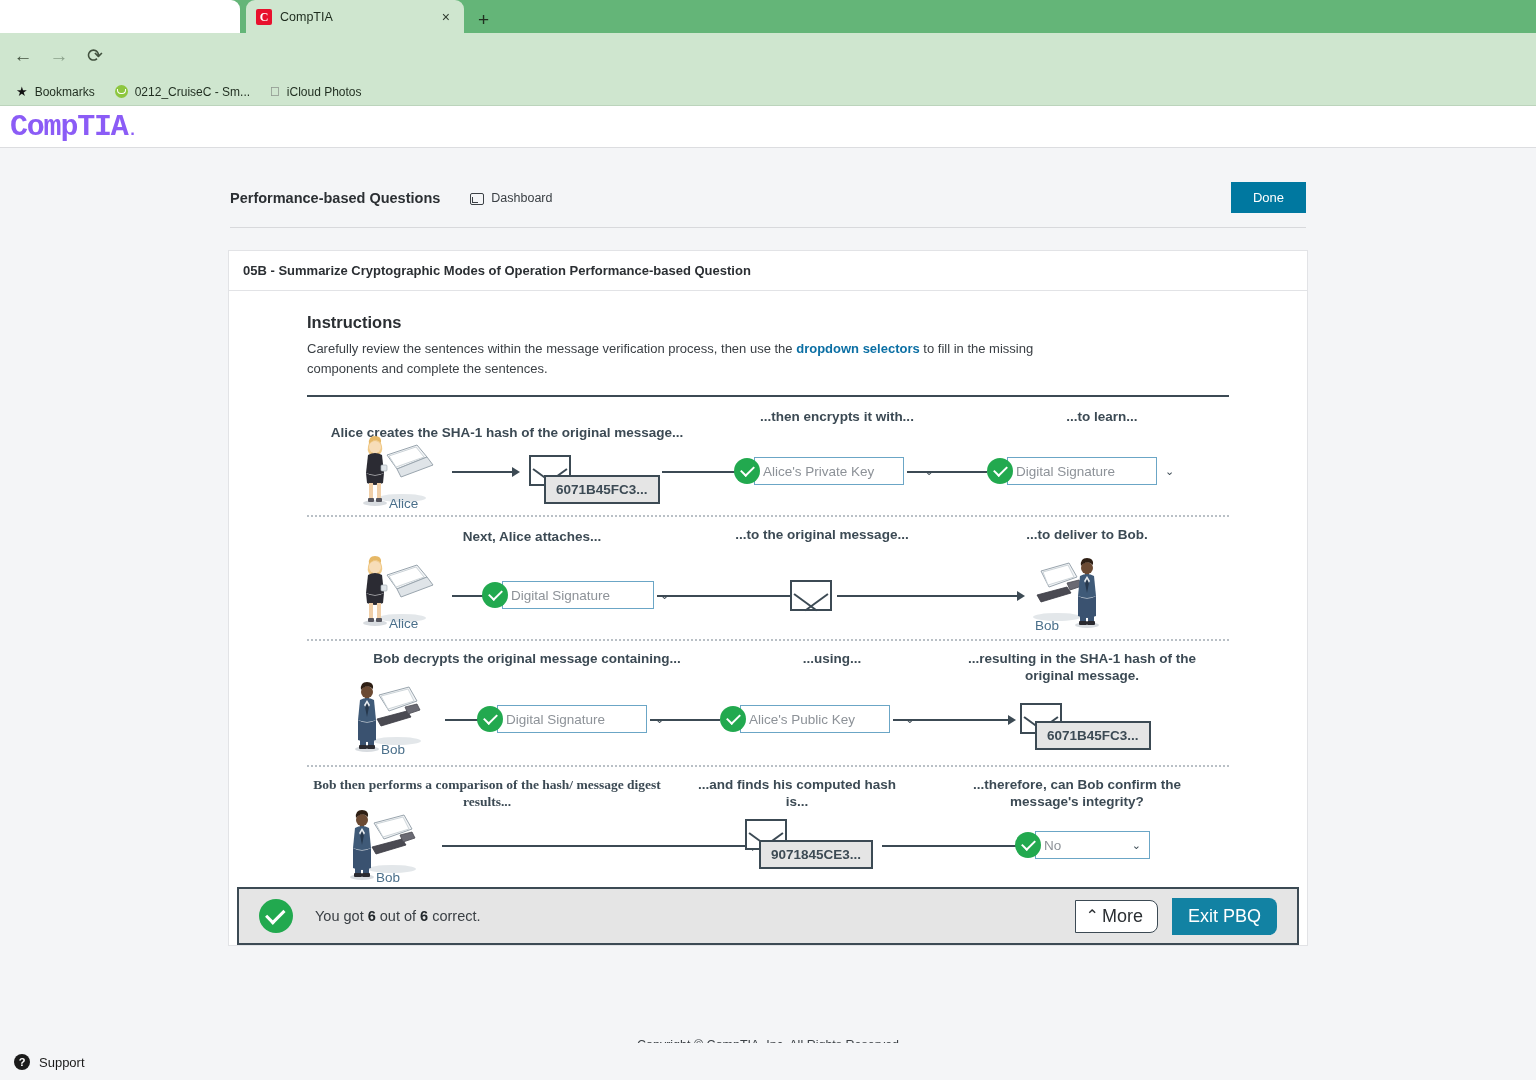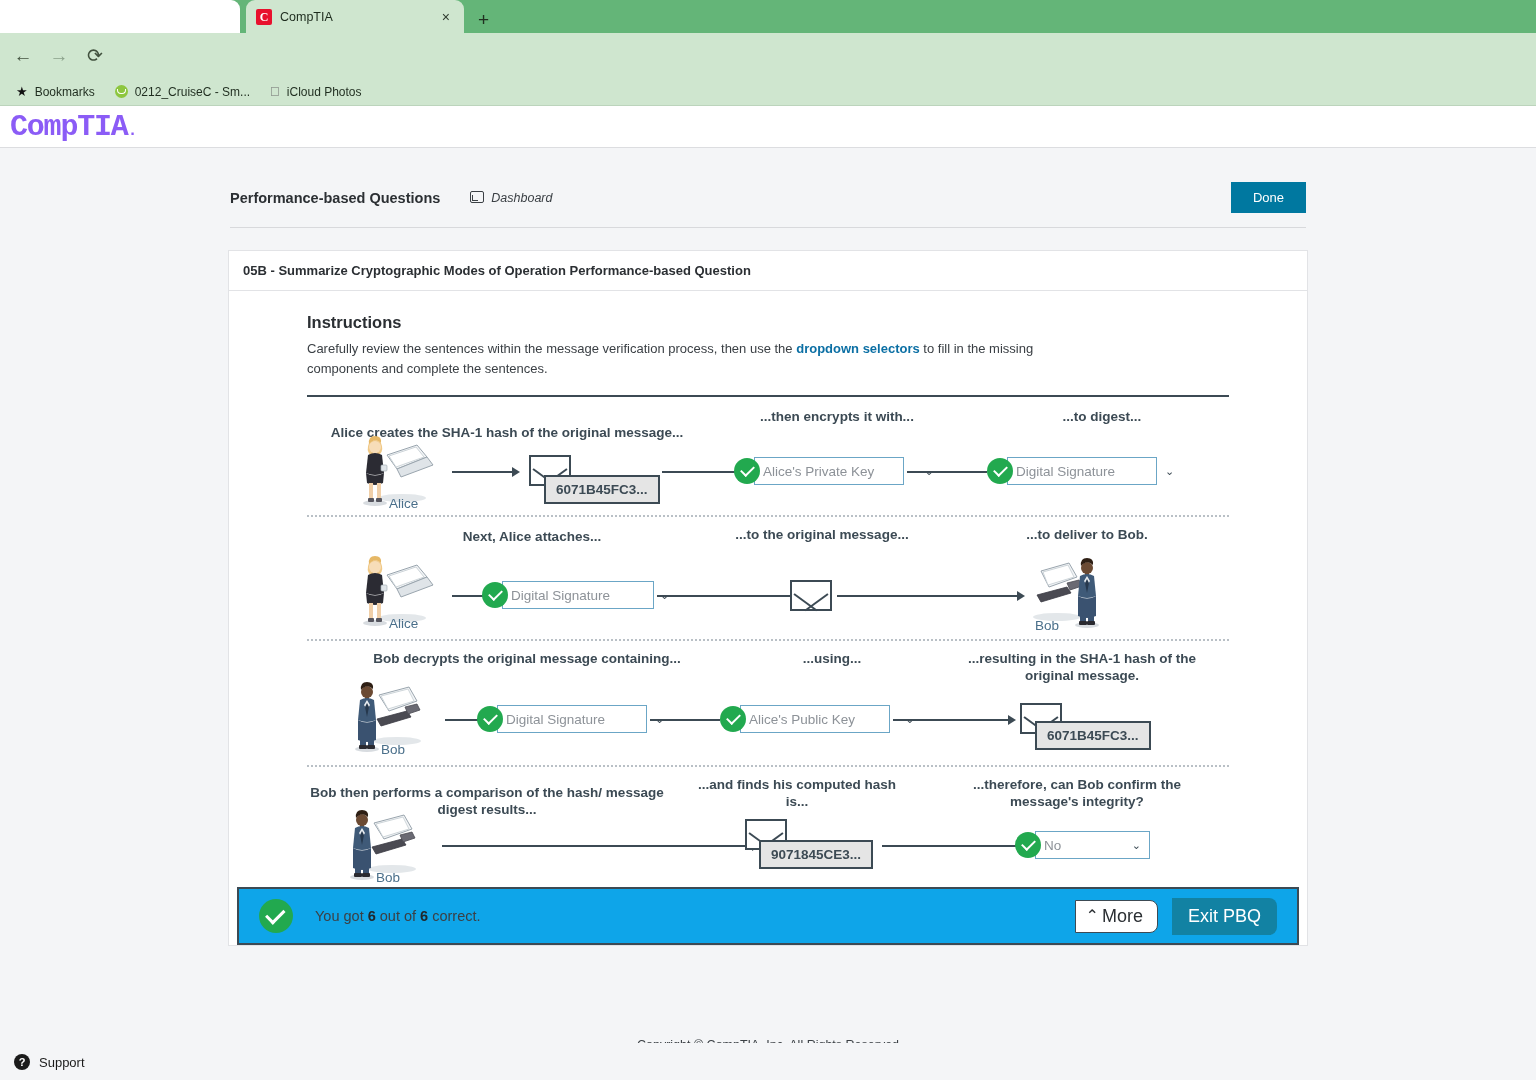--- a/index.html
+++ b/index.html
@@ -79,22 +79,22 @@
     display: flex; align-items: center; padding-left: 10px;
   }
   .logo { font-family: Liberation Mono, monospace; font-size: 30px; font-weight: 700;
           color: #8b5cf6; letter-spacing: -1.2px; line-height: 1; }
   .logo .dot { font-size: 16px; }
 
   .content-wrap { width: 1080px; margin: 0 auto; padding-top: 34px; }
 
   .pbq-topbar { display: flex; align-items: center; padding: 0 2px 0 2px; }
   .pbq-title { font-size: 14.5px; font-weight: bold; color: #2b2f33; }
-  .dash-link { display: flex; align-items: flex-start; gap: 7px; margin-left: 30px;
-               font-size: 12.5px; color: #3b4045; cursor: pointer; font-style: italic; }
+  .dash-link { display: flex; align-items: flex-end; gap: 7px; margin-left: 30px;
+               font-size: 12.5px; color: #3b4045; cursor: pointer; }
   .dash-ico { width: 14px; height: 12px; border: 1.6px solid #3b4045; border-radius: 2px;
               position: relative; }
   .dash-ico::after { content:""; position:absolute; left:1px; top:3px; width:5px; height:5px;
                      border-left:1.6px solid #3b4045; border-bottom:1.6px solid #3b4045; }
   .done-btn { margin-left: auto; background: #0078a0; color: #fff; font-size: 13px;
               padding: 8px 22px; border: none; cursor: pointer; font-family: inherit; }
 
   .topbar-rule { height: 1px; background: #d8d9dc; margin: 14px 2px 0 2px; }
 
   .card { background: #fff; margin-top: 22px; border: 1px solid #e2e3e6; }
@@ -140,21 +140,21 @@
   .dd { position: absolute; height: 28px; border: 1.3px solid #6ba6c6; background: #fff;
         display: flex; align-items: center; padding: 0 8px; cursor: pointer; gap: 44px; }
   .dd-text { font-size: 13.5px; color: #8d9298; flex: 1; white-space: nowrap; }
   .dd-caret { font-size: 11px; color: #3c4a54; margin-left: 6px; }
   .chk { position: absolute; width: 26px; height: 26px; border-radius: 50%;
          background: #22a94f; display: flex; align-items: center; justify-content: center; z-index: 3; }
   .chk::after { content:""; width: 11px; height: 6px; border-left: 2.6px solid #fff;
                 border-bottom: 2.6px solid #fff; transform: rotate(-45deg) translate(1px,-1px); }
 
   
-  .result-bar { margin: 8px -70px 0 -70px; border: 2px solid #3c4a54; background:#0ea5e9;
+  .result-bar { margin: 8px -70px 0 -70px; border: 2px solid #3c4a54; background:#e5e5e5;
                 height: 58px; display: flex; align-items: center; padding: 0 20px; }
   .chk-big { width: 34px; height: 34px; border-radius: 50%; background: #22a94f;
              display: flex; align-items: center; justify-content: center; flex: none; }
   .chk-big::after { content:""; width: 15px; height: 8px; border-left: 3px solid #fff;
                     border-bottom: 3px solid #fff; transform: rotate(-45deg) translate(1px,-2px); }
   .result-text { font-size: 14.5px; color: #3b4045; margin-left: 22px; }
   .result-text b { color: #21272b; }
   .more-btn { margin-left: auto; border: 1.6px solid #3c4a54; background: #fff;
               border-radius: 0 8px 8px 0; padding: 5px 14px 5px 10px; font-size: 18px;
               color: #2b2f33; display: flex; align-items: center; gap: 3px; cursor: pointer;
@@ -234,21 +234,21 @@
       <div class="card-body">
 
         <div class="instr-h">Instructions</div>
         <div class="instr-p"><span>Carefully review the sentences within the message verification process, then use the </span><b>dropdown selectors</b><span> to fill in the missing components and complete the sentences.</span></div>
 
         <div class="hr-strong"></div>
 
         <div class="row" style="height:118px;">
           <div class="lbl" style="left:0px; top:28px; width:400px;">Alice creates the SHA-1 hash of the original message...</div>
           <div class="lbl" style="left:410px; top:12px; width:240px;">...then encrypts it with...</div>
-          <div class="lbl" style="left:690px; top:12px; width:210px;">...to digest...</div>
+          <div class="lbl" style="left:690px; top:12px; width:210px;">...to learn...</div>
 
           <div class="avatar" style="left:48px; top:38px;">
             <svg width="86" height="72" viewBox="0 0 86 72">
               <ellipse cx="20" cy="68" rx="12" ry="3" fill="#d8dce0"></ellipse>
               <ellipse cx="47" cy="63" rx="24" ry="4" fill="#e3e7ea"></ellipse>
               <g>
                 <path d="M32 20 L62 10 L72 22 L42 34 Z" fill="#f2f4f6" stroke="#9aa5ae" stroke-width="1"></path>
                 <path d="M34 21 L61 12 L69 22 L41 32 Z" fill="#ffffff" stroke="#c3cbd1" stroke-width="0.8"></path>
                 <path d="M42 34 L72 22 L78 30 L46 42 Z" fill="#dfe4e8" stroke="#9aa5ae" stroke-width="1"></path>
               </g>
@@ -404,21 +404,21 @@
 
           <div class="line" style="left:586px; top:78px; width:115px;"></div>
           <div class="arrow-head" style="left:701px; top:74px;"></div>
           <div class="env" style="left:713px; top:62px;"></div>
           <div class="hashbox" style="left:728px; top:80px;">6071B45FC3...</div>
         </div>
 
         <div class="hr-dot"></div>
 
         <div class="row" style="height:112px;">
-          <div class="lbl" style="left:0px; top:18px; width:360px;">Bob then performs a comparison of the hash/ message digest results...</div>
+          <div class="lbl" style="left:0px; top:10px; width:360px;font-family:Liberation Serif, serif;">Bob then performs a comparison of the hash/ message digest results...</div>
           <div class="lbl" style="left:650px; top:10px; width:240px;">...therefore, can Bob confirm the message's integrity?</div>
           <div class="lbl" style="left:390px; top:10px; width:200px;">...and finds his computed hash is...</div>
 
           <div class="avatar" style="left:35px; top:42px;">
             <svg width="86" height="72" viewBox="0 0 86 72">
               <ellipse cx="20" cy="68" rx="12" ry="3" fill="#d8dce0"></ellipse>
               <ellipse cx="50" cy="60" rx="24" ry="4" fill="#e3e7ea"></ellipse>
               <path d="M32 14 L62 6 L70 20 L42 30 Z" fill="#f2f4f6" stroke="#9aa5ae" stroke-width="1"></path>
               <path d="M34 15 L61 8 L67 20 L41 28 Z" fill="#ffffff" stroke="#c3cbd1" stroke-width="0.8"></path>
               <path d="M30 38 L60 30 L64 36 L34 45 Z" fill="#4a4a52" stroke="#3a3a42" stroke-width="0.8"></path>

